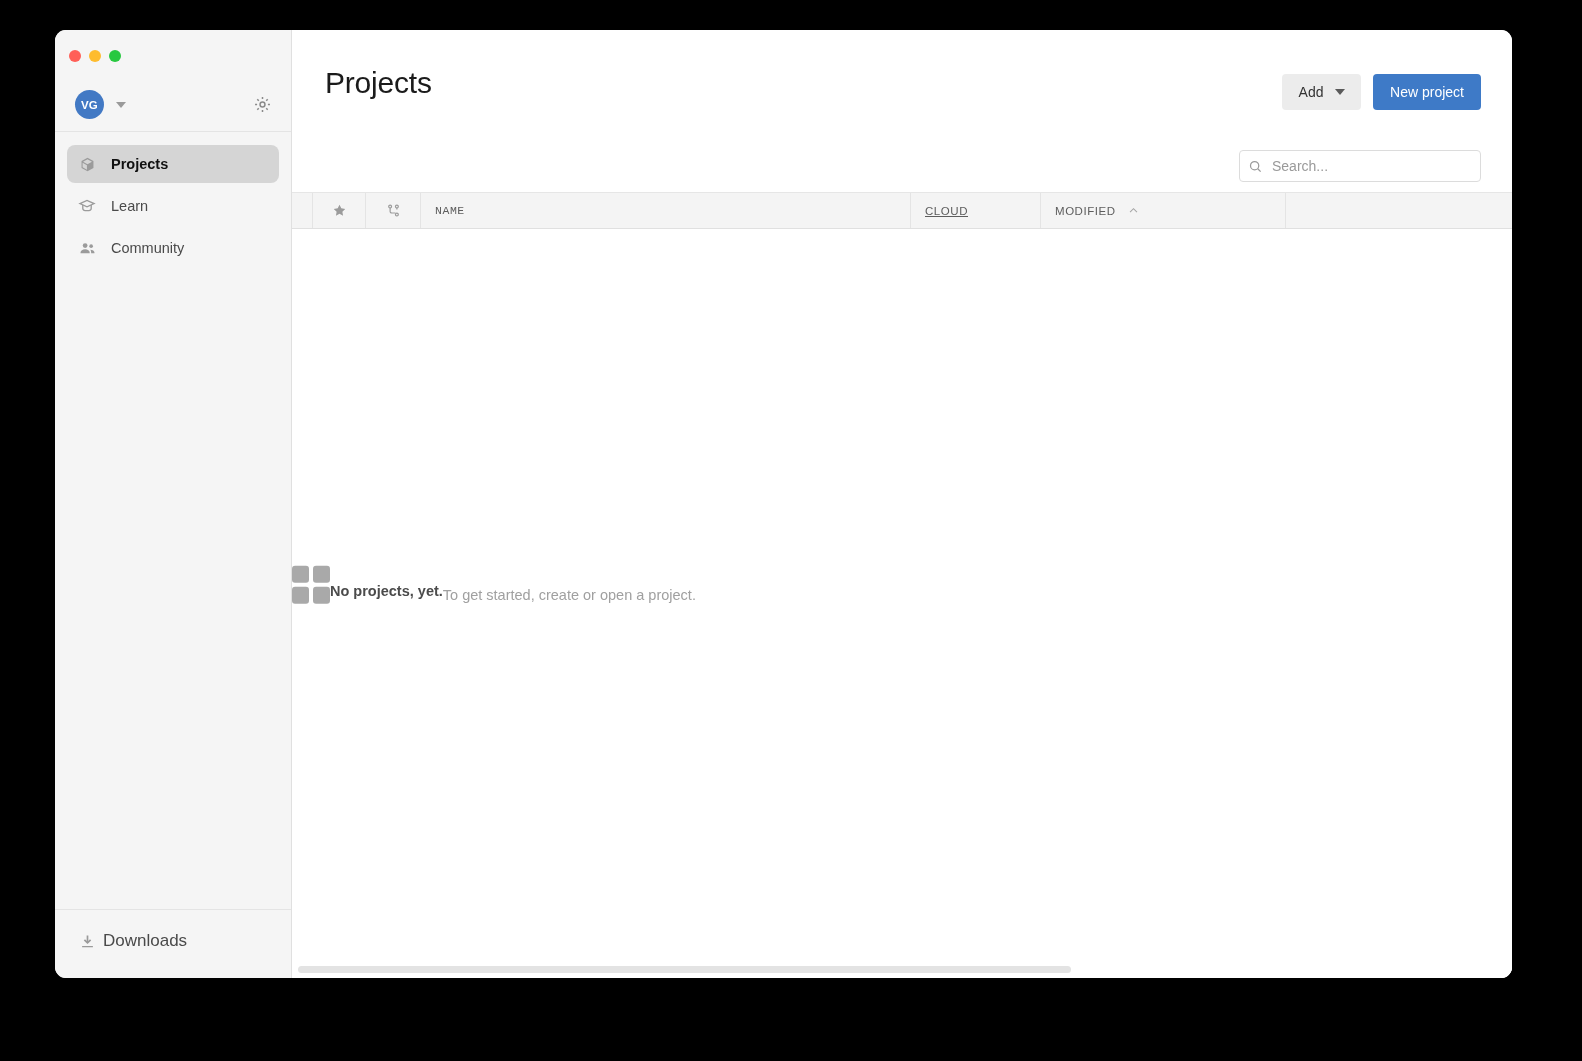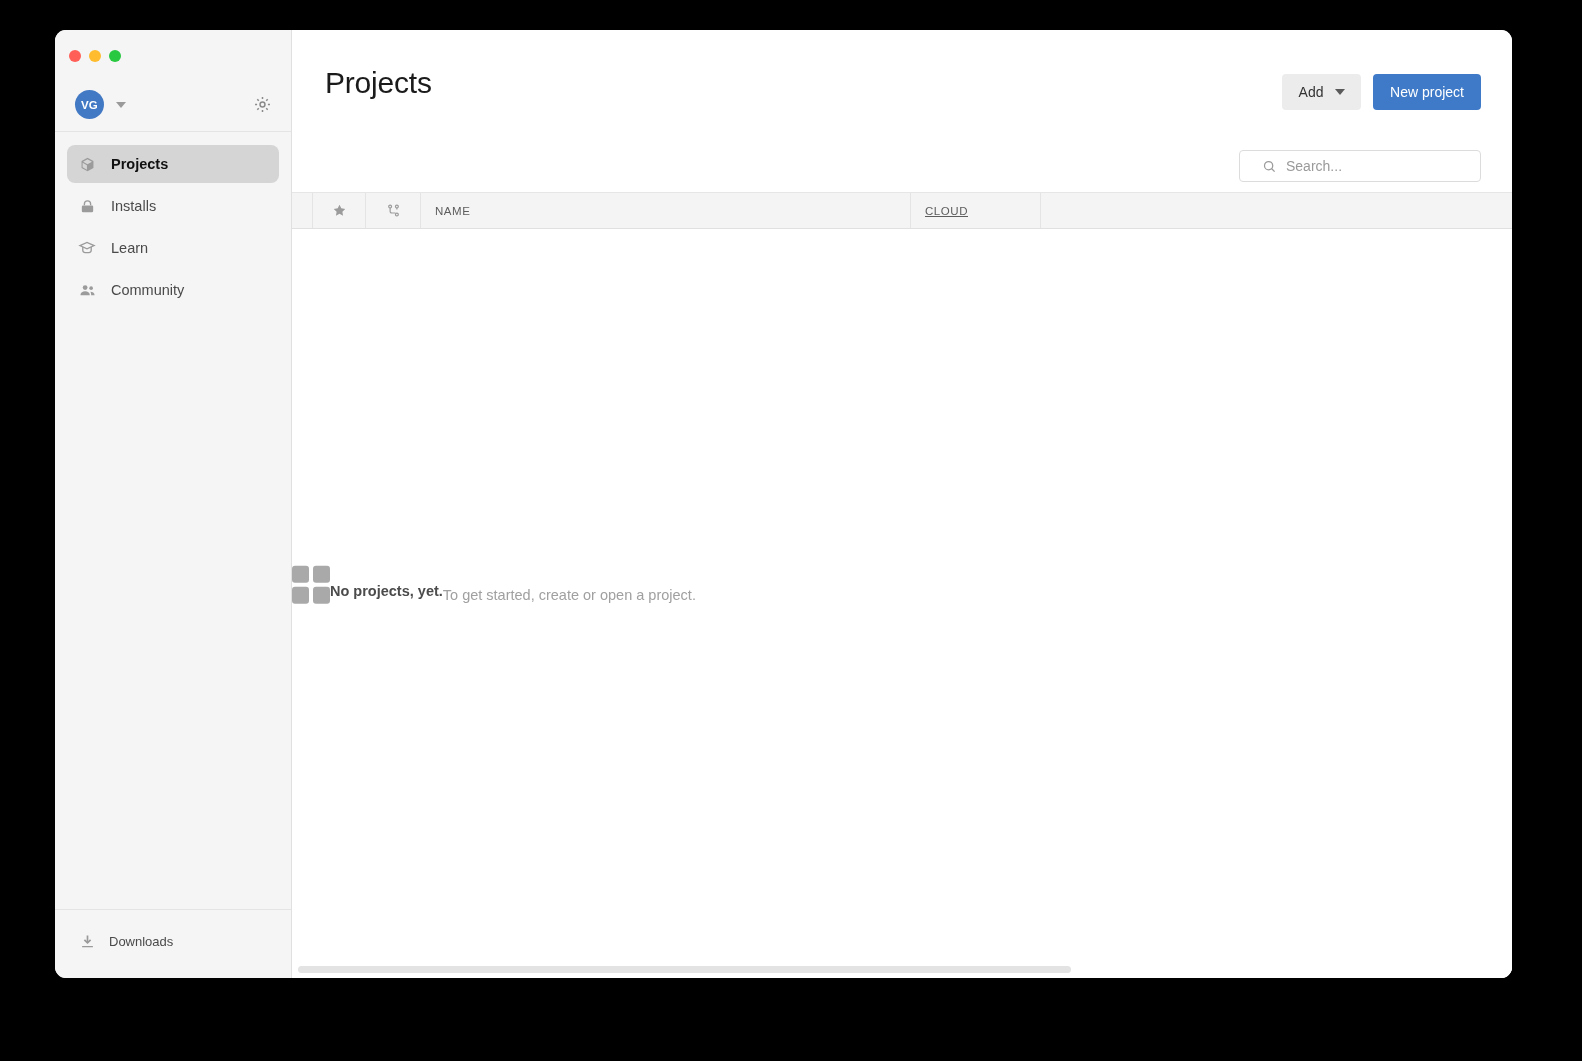--- a/index.html
+++ b/index.html
@@ -122,23 +122,23 @@
 
   .downloads-wrap {
     border-top: 1px solid #e4e4e4;
     padding: 12px 12px 18px 12px;
   }
   .downloads-row {
     height: 38px;
     display: flex;
     align-items: center;
     padding: 0 10px;
-    gap: 12px;
+    gap: 6px;
     color: #4a4a4a;
-    font-size: 13px;
+    font-size: 17px;
     border-radius: 8px;
   }
 
   
   #main {
     flex: 1;
     display: flex;
     flex-direction: column;
     background: #ffffff;
     min-width: 0;
@@ -208,21 +208,21 @@
     padding: 0 31px;
   }
   .search-box {
     width: 242px;
     height: 32px;
     border: 1px solid #dcdcdc;
     border-radius: 4px;
     background: #ffffff;
     display: flex;
     align-items: center;
-    padding: 0 22px;
+    padding: 0 8px;
     gap: 9px;
   }
   .search-icon { color: #9b9b9b; display: flex; align-items: center; }
   .search-input {
     border: none;
     outline: none;
     flex: 1;
     font-size: 14px;
     color: #333333;
     font-family: "Liberation Sans", sans-serif;
@@ -245,21 +245,21 @@
     border-right: 1px solid #e4e4e4;
     font-size: 11.5px;
     letter-spacing: 0.55px;
     color: #5d5d5d;
     padding-left: 14px;
     flex: 0 0 auto;
   }
   .th.col-drag    { flex: 0 0 21px; padding-left: 0; }
   .th.col-star    { flex: 0 0 53px; padding-left: 0; justify-content: center; }
   .th.col-vcs     { flex: 0 0 55px; padding-left: 0; justify-content: center; }
-  .th.col-name    { flex: 0 0 490px; }
+  .th.col-name    { flex: 0 0 490px; font-family: Liberation Mono, monospace; }
   .th.col-cloud   { flex: 0 0 130px; text-decoration: underline; }
   .th.col-modified{ flex: 0 0 245px; }
   .th.col-editor  { flex: 0 0 205px; }
   .th.col-tail    { flex: 1 1 auto; border-right: none; }
   .th-icon { color: #9b9b9b; display: flex; align-items: center; }
   .sort-caret {
     margin-left: 11px;
     color: #a6a6a6;
     display: flex;
     align-items: center;
@@ -348,29 +348,20 @@
 
       <div class="nav-item active">
         <span class="nav-icon">
           <svg width="17" height="17" viewBox="0 0 24 24" fill="currentColor">
             <path d="M12 2.4 3.6 7v10L12 21.6 20.4 17V7L12 2.4Zm0 2.2 6.3 3.5L12 11.6 5.7 8.1 12 4.6ZM5.1 9.5 11.2 13v6.3L5.1 15.9V9.5Z"></path>
           </svg>
         </span>
         <span>Projects</span>
       </div>
 
-      <div class="nav-item">
-        <span class="nav-icon">
-          <svg width="17" height="17" viewBox="0 0 24 24" fill="none" stroke="currentColor" stroke-width="1.9">
-            <rect x="4" y="10.5" width="16" height="9.5" rx="1.8" fill="currentColor" stroke="none"></rect>
-            <path d="M7.6 10.3V8.4a4.4 4.4 0 0 1 8.8 0v1.9"></path>
-          </svg>
-        </span>
-        <span>Installs</span>
-      </div>
 
       <div class="nav-item">
         <span class="nav-icon">
           <svg width="18" height="18" viewBox="0 0 24 24" fill="none" stroke="currentColor" stroke-width="1.8">
             <path d="M2.6 8.8 12 4.6l9.4 4.2L12 13 2.6 8.8Z"></path>
             <path d="M6.4 10.8v4.4c0 1.6 2.5 2.9 5.6 2.9s5.6-1.3 5.6-2.9v-4.4"></path>
           </svg>
         </span>
         <span>Learn</span>
       </div>
@@ -455,20 +446,28 @@
       </div>
 
       <div class="th col-name">
         <span>NAME</span>
       </div>
 
       <div class="th col-cloud">
         <span>CLOUD</span>
       </div>
 
+      <div class="th col-modified">
+        <span>MODIFIED</span>
+        <span class="sort-caret">
+          <svg width="13" height="13" viewBox="0 0 24 24" fill="none" stroke="currentColor" stroke-width="1.9">
+            <path d="m5.6 15 6.4-6.4 6.4 6.4"></path>
+          </svg>
+        </span>
+      </div>
 
 
       <div class="th col-tail"></div>
     </div>
 
     <div class="table-body">
       <div class="empty-state">
         <div class="empty-grid">
           <span></span>
           <span></span>

